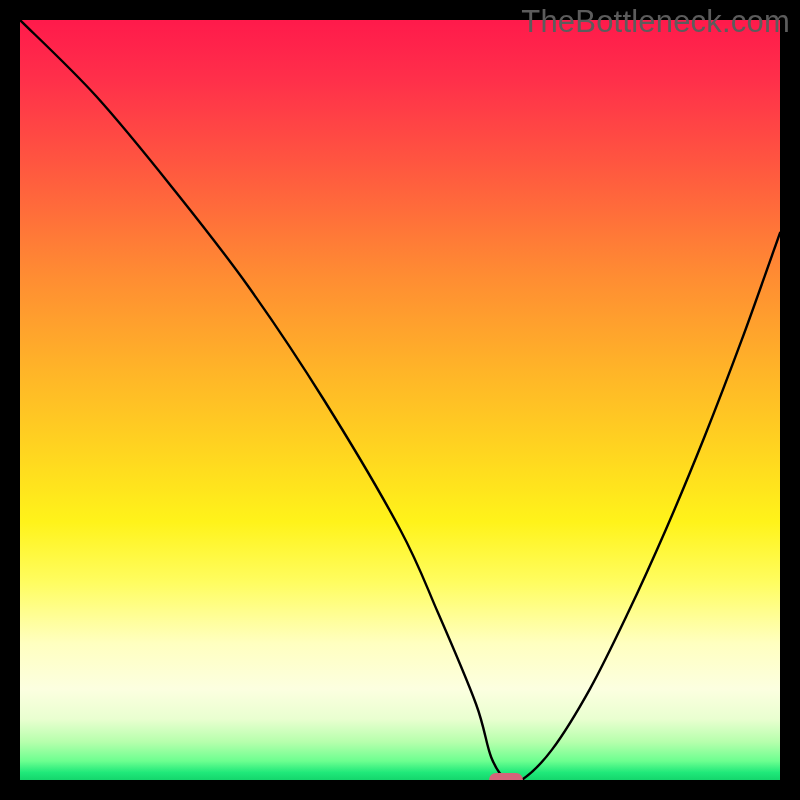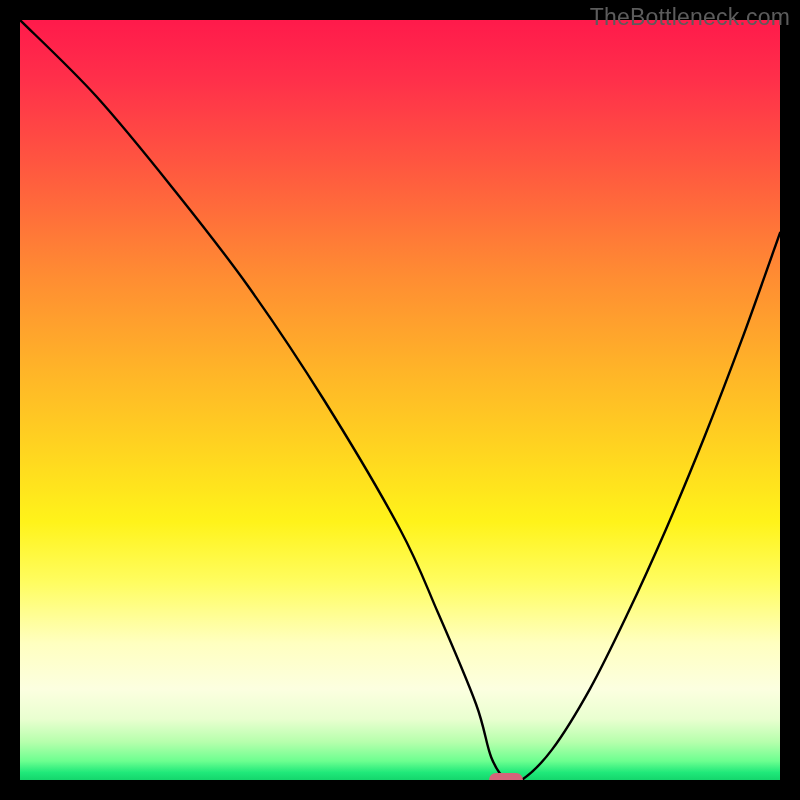--- a/index.html
+++ b/index.html
@@ -14,21 +14,21 @@
     position: relative;
     width: 800px;
     height: 800px;
     background: #000000;
   }
   .watermark {
     position: absolute;
     top: 4px;
     right: 10px;
     color: #5c5c5c;
-    font-size: 23px;
+    font-size: 31px;
     font-weight: 500;
     letter-spacing: 0.2px;
     z-index: 10;
   }
   .plot-area {
     position: absolute;
     left: 20px;
     top: 20px;
     width: 760px;
     height: 760px;

